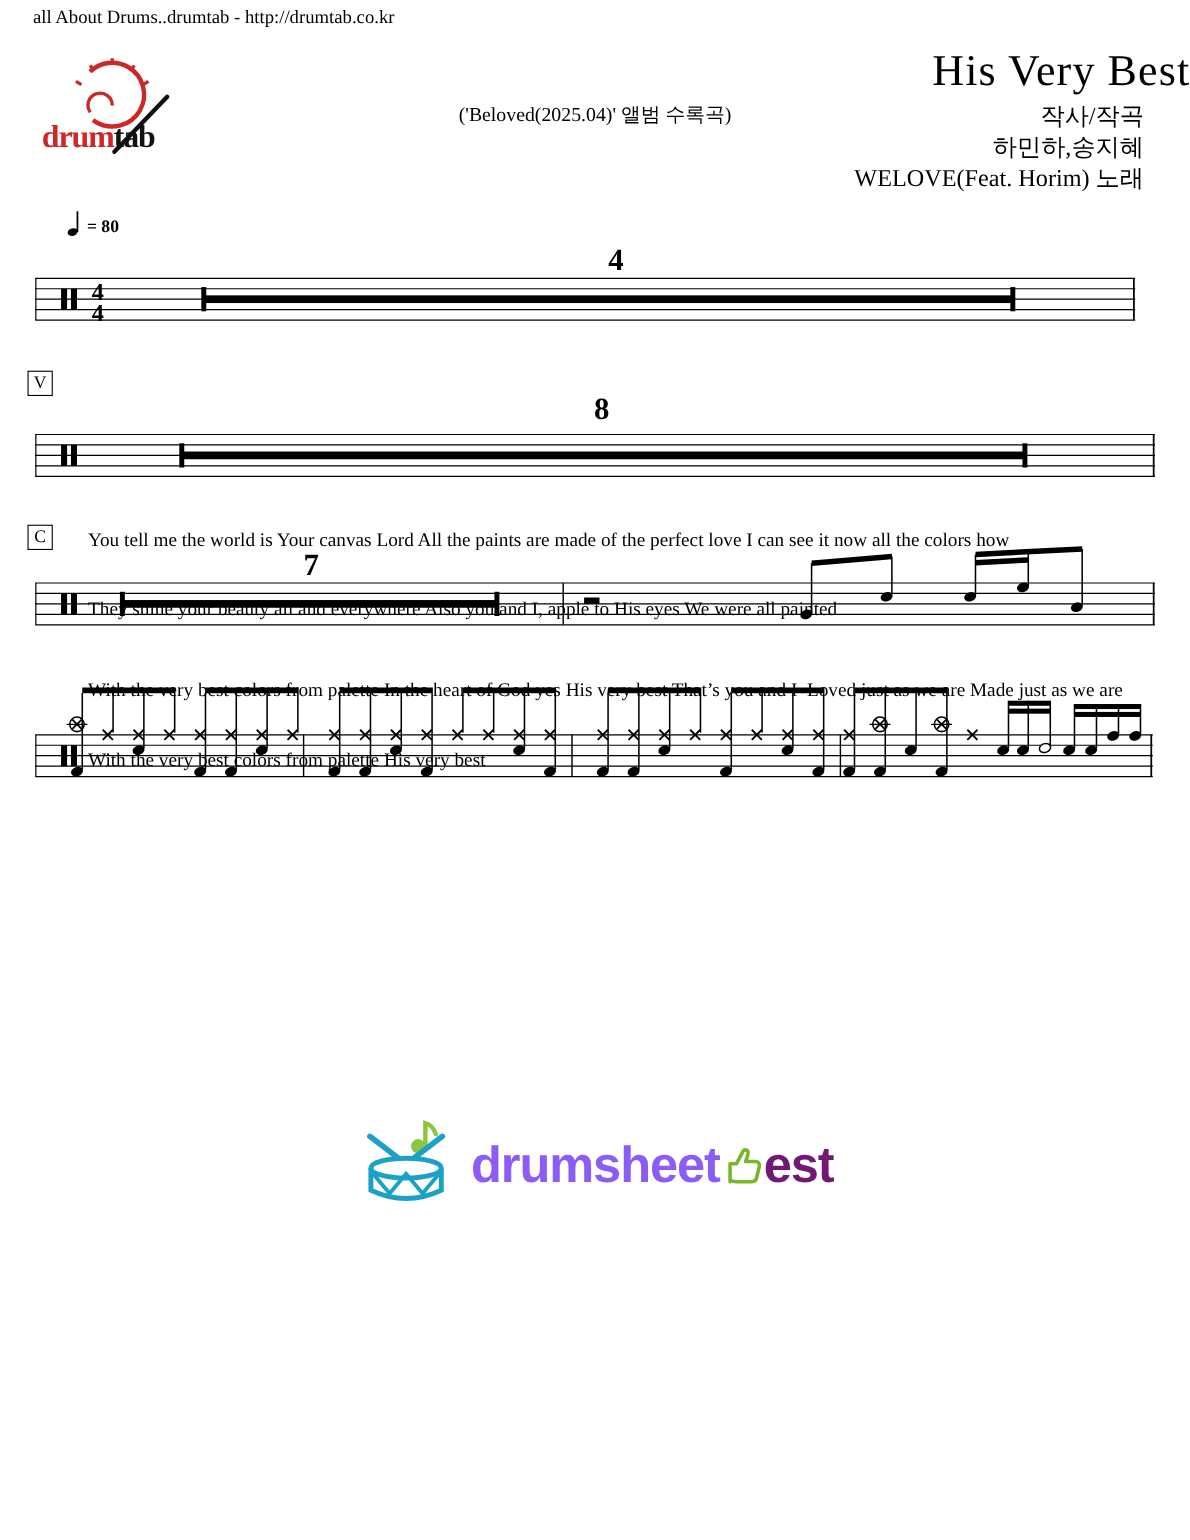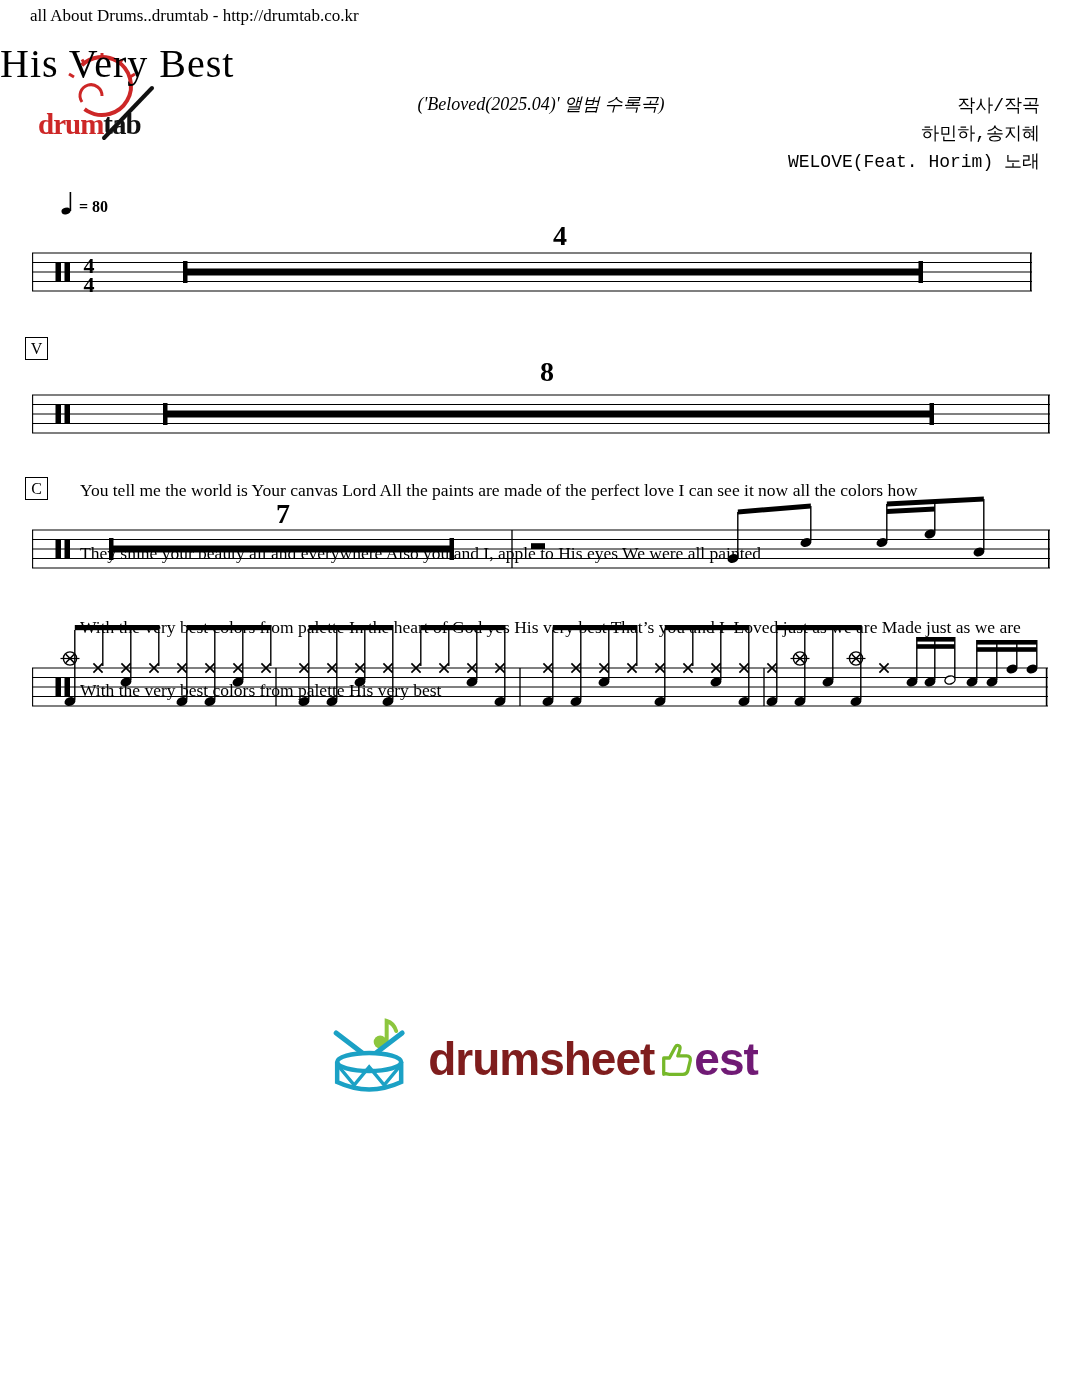--- a/index.html
+++ b/index.html
@@ -1,22 +1,22 @@
 <!DOCTYPE html>
 <html><head>
 <meta charset="utf-8">
 <style>
   html,body{margin:0;padding:0;background:#e8e8e8;}
   .page{position:relative;width:1082px;height:1400px;background:#fff;
         font-family:"Liberation Serif",serif;color:#000;overflow:hidden;margin:0 auto;}
   .abs{position:absolute;}
   .site-line{left:30px;top:6px;font-size:17px;}
-  .title{left:0;right:0;top:40px;text-align:left;font-size:40px;letter-spacing:1px;}
-  .subtitle{left:0;right:0;top:92px;text-align:center;font-size:18px;font-style:italic;}
-  .credits{right:42px;top:92px;text-align:right;font-size:18px;line-height:28px;font-family:Liberation Mono, monospace;}
+  .title{left:0;right:0;top:40px;text-align:right;font-size:40px;letter-spacing:1px;}
+  .subtitle{left:0;right:0;top:92px;text-align:center;font-size:18px;}
+  .credits{right:42px;top:92px;text-align:right;font-size:22px;line-height:28px;}
   .tempo{left:60px;top:190px;display:flex;align-items:flex-end;font-size:16px;font-weight:bold;}
   .tempo span{margin-left:4px;}
   .lyrics{left:80px;font-size:17.5px;line-height:21px;white-space:pre;}
   .rehearsal{width:21px;height:21px;border:1.6px solid #000;text-align:center;
              font-size:16px;line-height:21px;background:#fff;}
   .brandword{font-family:"Liberation Sans",sans-serif;font-weight:bold;
              font-size:46px;letter-spacing:-1px;}
   .footer-logo{left:50%;top:1016px;transform:translateX(-50%);display:flex;align-items:center;}
   .footer-text{display:flex;align-items:center;margin-left:14px;}
   svg text{font-family:"Liberation Serif",serif;}
@@ -339,21 +339,21 @@
       <path d="M62.5 26 V5 q7 2 9.5 10" fill="none" stroke="#8cc63e" stroke-width="4" stroke-linecap="round"></path>
       <g stroke="#1ba1c5" stroke-width="5" stroke-linecap="round">
         <line x1="12" y1="17" x2="50" y2="46"></line>
         <line x1="78" y1="17" x2="40" y2="46"></line>
       </g>
       <ellipse cx="45" cy="46" rx="32" ry="9" fill="#fff" stroke="#1ba1c5" stroke-width="4.5"></ellipse>
       <path d="M13 46 L13 66 Q45 81 77 66 L77 46" fill="none" stroke="#1ba1c5" stroke-width="4.5"></path>
       <path d="M15 51 L30 69 L45 51 L60 69 L75 51" fill="none" stroke="#1ba1c5" stroke-width="3.5"></path>
     </svg>
     <div class="footer-text">
-      <span class="brandword" style="color:#7f1d1d;">drumsheet</span>
+      <span class="brandword" style="color:#8b5cf6;">drumsheet</span>
       <svg width="36" height="48" viewBox="0 0 44 48" style="margin:0 1px 2px 3px;">
         <path d="M8 44 V24 h7 l7.5 -14 c1.2 -2.4 5.5 -1.6 5.5 1.6 c0 1.2 -1.6 6.6 -2.8 9.9 h11 c3.2 0 5 2.7 4.3 5.4 l-3 12.6 c-0.6 2.7 -3 4.5 -6 4.5 H15 c-3 0 -5 -1 -7 -2" fill="none" stroke="#76b82a" stroke-width="4" stroke-linejoin="round" stroke-linecap="round"></path>
       </svg>
       <span class="brandword" style="color:#701a75;">est</span>
     </div>
   </div>
 
 </div>
 
 </body></html>

